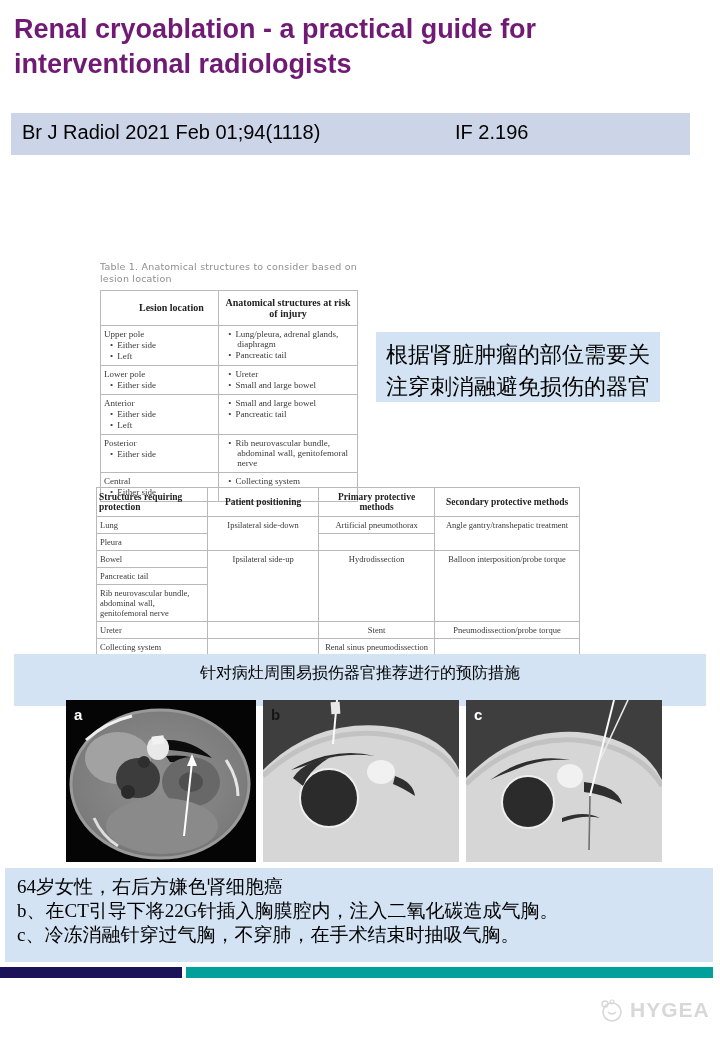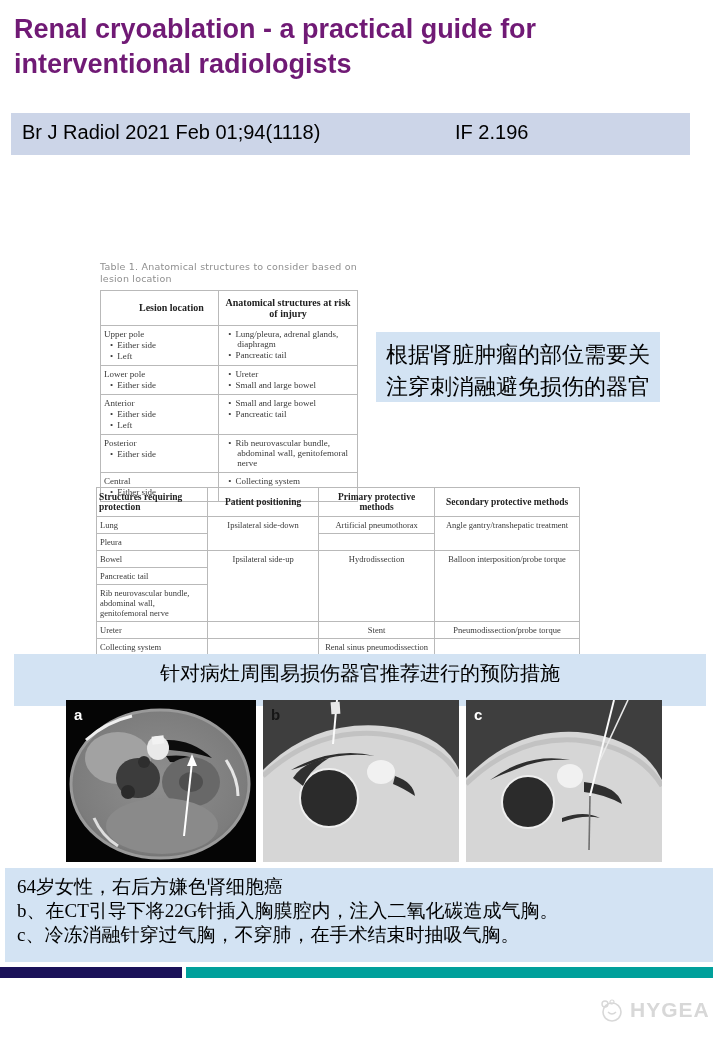--- a/index.html
+++ b/index.html
@@ -46,21 +46,21 @@
   #table2 th{font-size:9.5px;font-weight:bold;color:#222;vertical-align:middle;padding:4px 2px;}
   #table2 th.left{text-align:left;}
   #table2 th.center{text-align:center;}
   #table2 td.center{text-align:center;}
   #table2 col.c1{width:23%;} #table2 col.c2{width:23%;}
   #table2 col.c3{width:24%;} #table2 col.c4{width:30%;}
 
   .note-right{position:absolute;left:368px;top:332px;width:264px;height:56px;
               padding:7px 10px;font-size:22px;line-height:1.45;margin-left:8px;}
   .mid-note{position:absolute;left:14px;top:654px;width:692px;height:52px;
-            font-size:20px;line-height:38px;text-align:center;}
+            font-size:16px;line-height:38px;text-align:center;}
 
   .ct-strip{position:absolute;left:66px;top:700px;width:600px;height:162px;
             display:flex;gap:7px;}
   .ct-fig{position:relative;height:162px;}
   .ct-fig svg{display:block;}
 
   .case-box{position:absolute;left:5px;top:868px;width:684px;height:80px;
             padding:7px 12px;font-size:19px;line-height:24px;}
   .case-box div{white-space:nowrap;}
 

